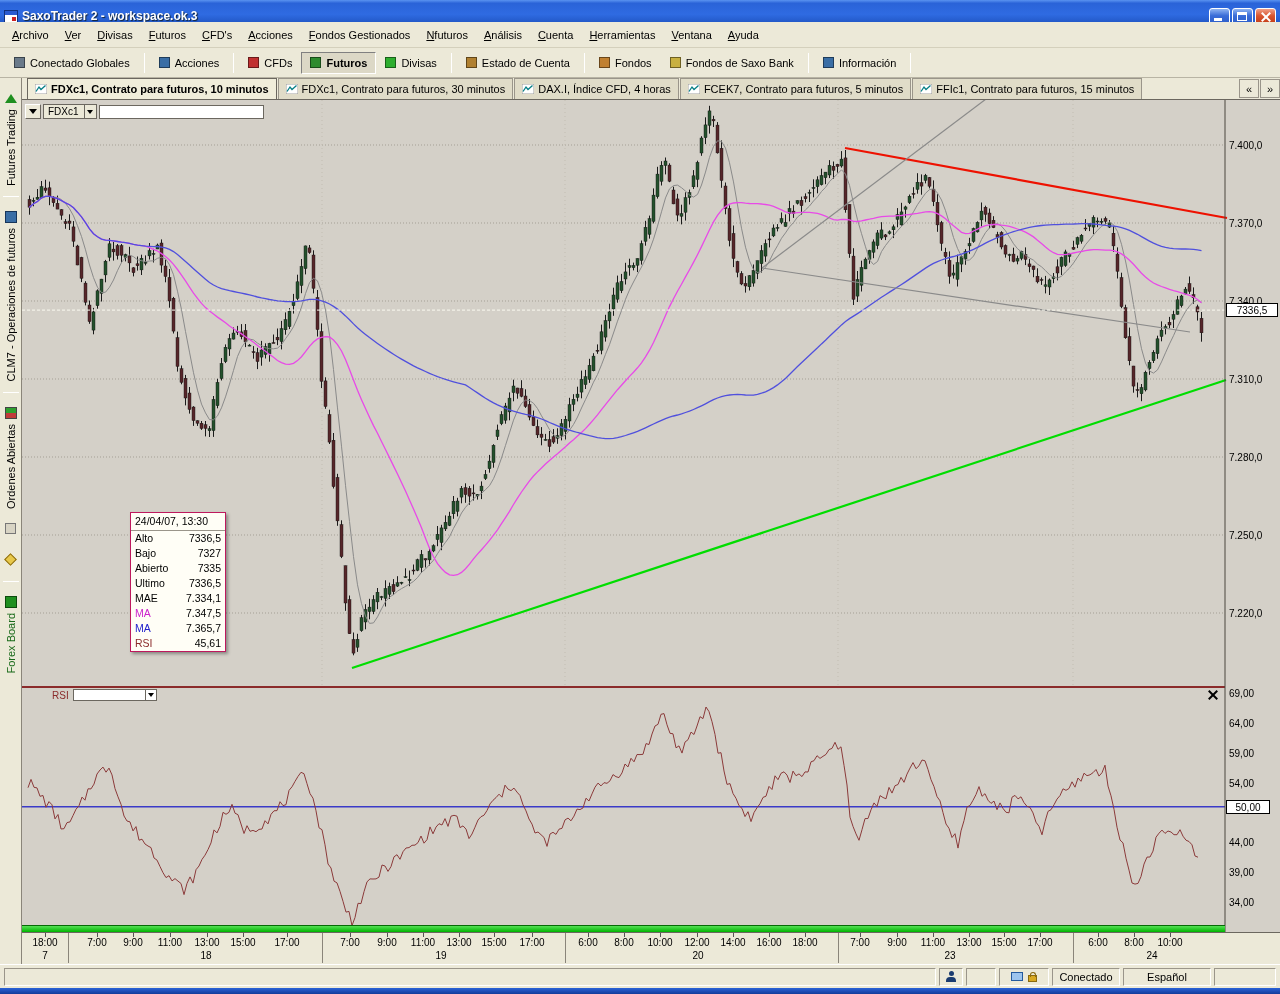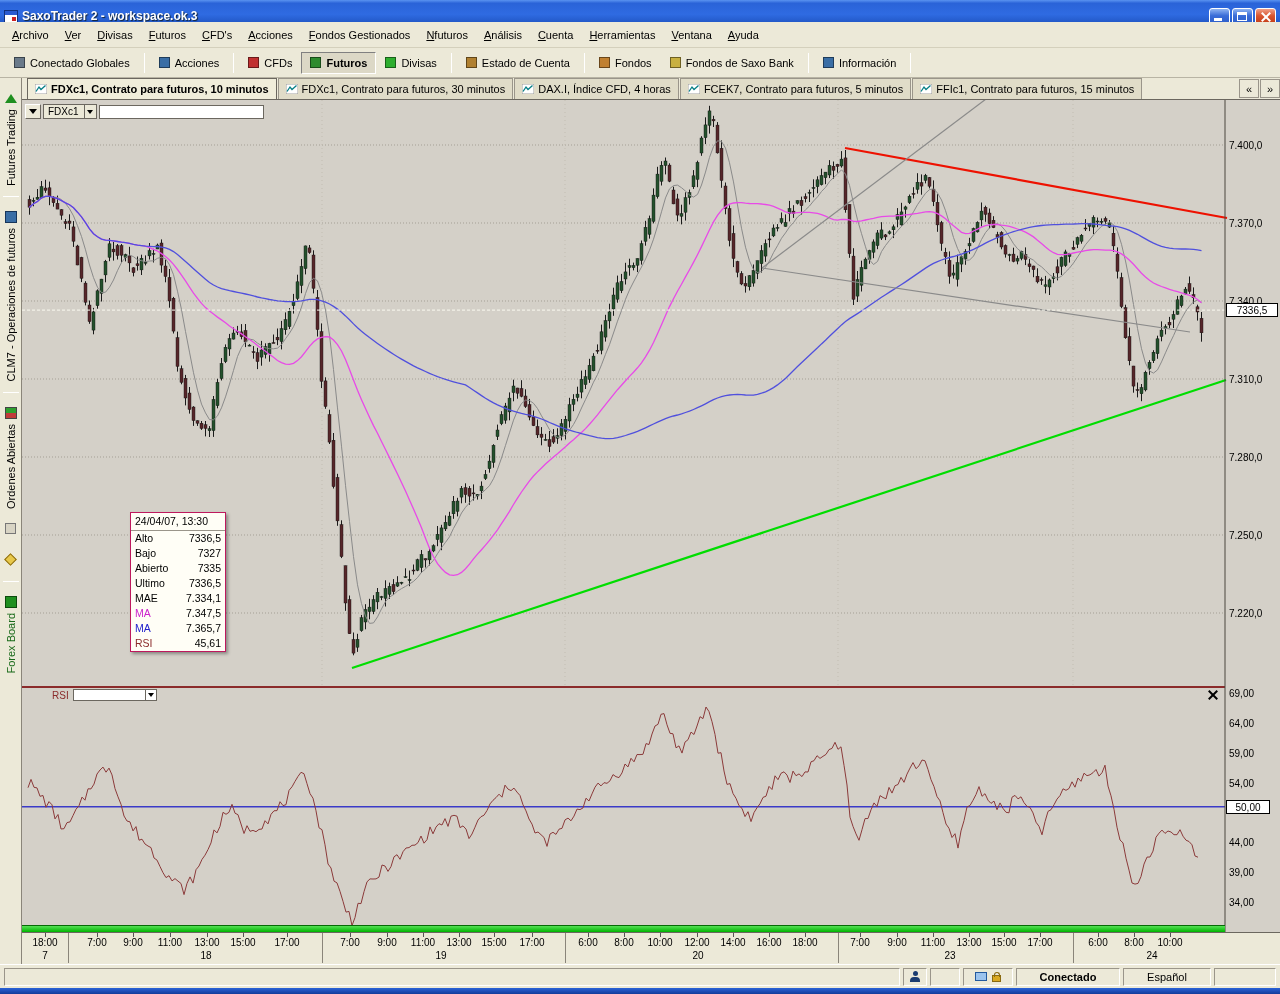--- a/index.html
+++ b/index.html
@@ -1080,21 +1080,21 @@
   <div id="statusbar">
     <div class="sb-panel flex1"></div>
     <div class="sb-panel" style="width:24px;">
         <span class="icon-user"></span>
       </div>
     <div class="sb-panel" style="width:30px;"></div>
     <div class="sb-panel" style="width:50px;">
       <span class="icon-computer"></span>
       <span class="icon-lock"></span>
     </div>
-    <div class="sb-panel" style="width:104px;font-weight:bold;">
+    <div class="sb-panel" style="width:68px;">
         <span>Conectado</span>
       </div>
     <div class="sb-panel" style="width:88px;">
         <span>Español</span>
       </div>
     <div class="sb-panel" style="width:62px;"></div>
   </div>
 
   <div id="bottom-border"></div>
 </div>

